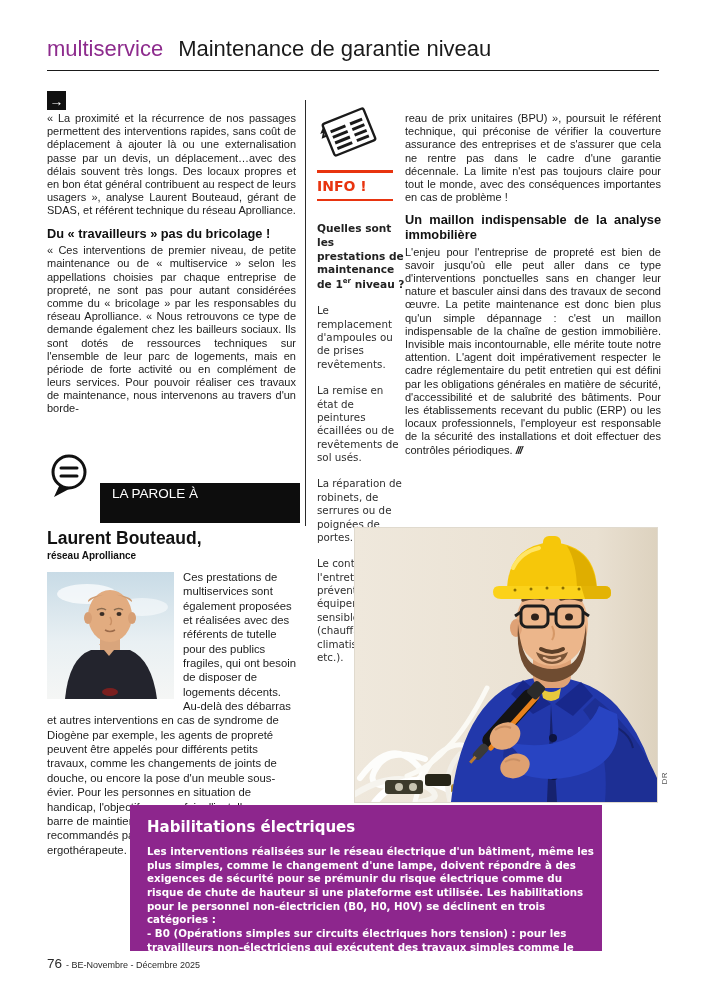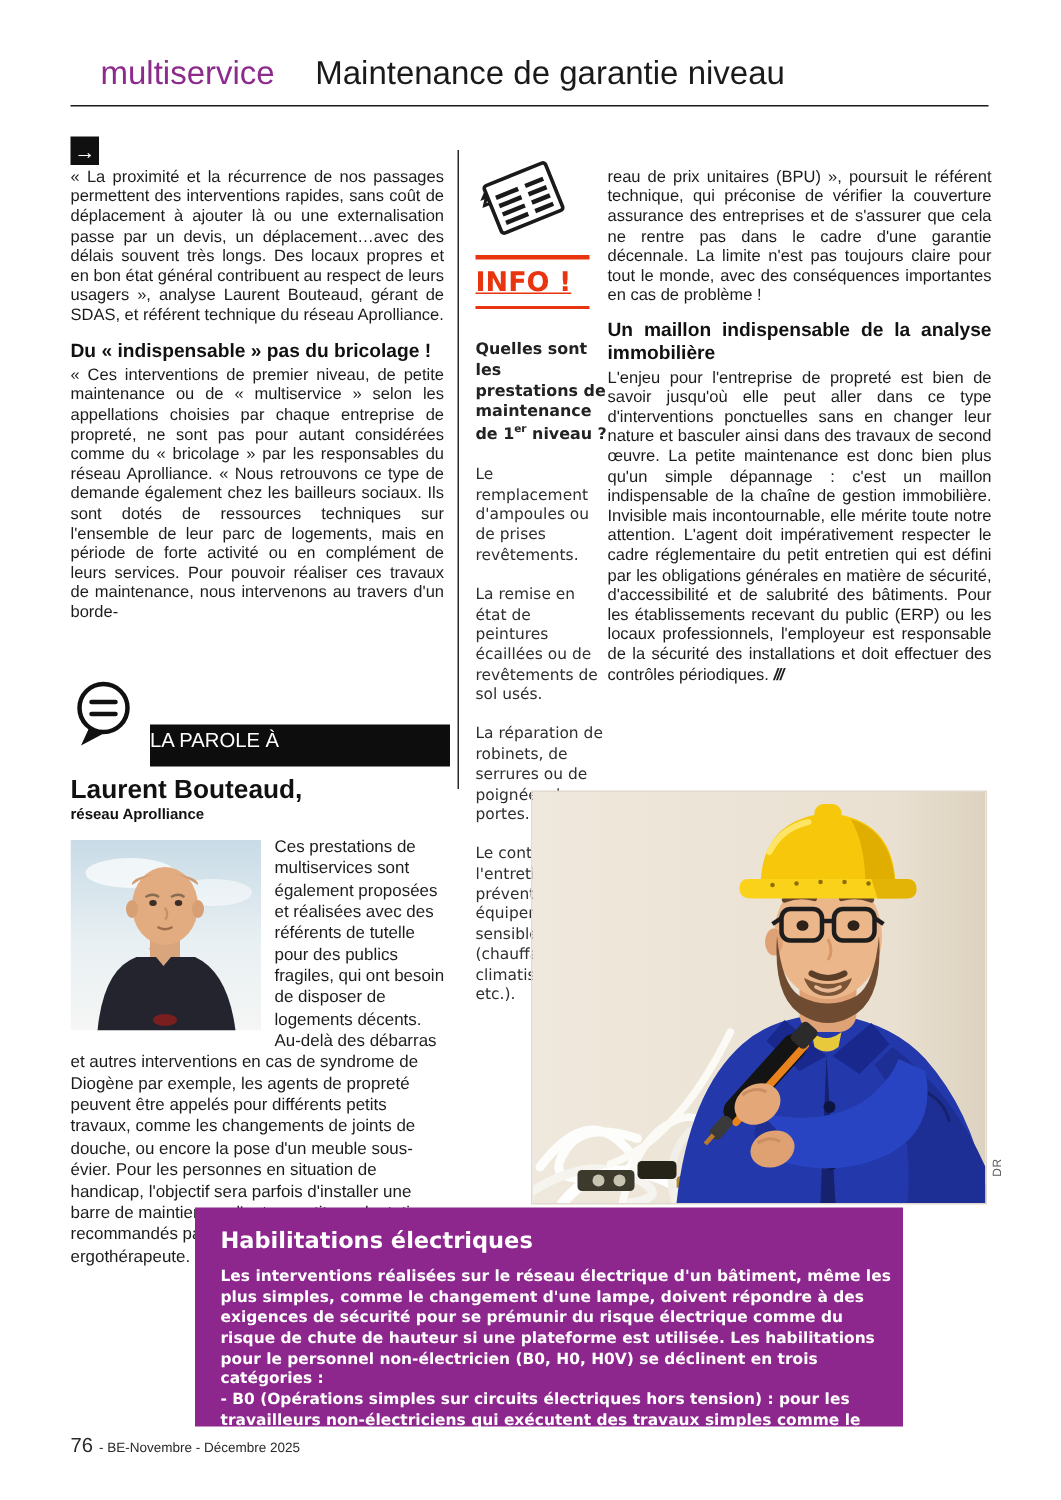--- a/index.html
+++ b/index.html
@@ -1,49 +1,49 @@
 <!DOCTYPE html>
 <html lang="fr"><head>
 <meta charset="utf-8">
 <style>
   html,body{margin:0;padding:0;}
   body{width:707px;height:1000px;position:relative;background:#ffffff;
        font-family:"Liberation Sans",sans-serif;color:#1b1b1b;overflow:hidden;}
   .abs{position:absolute;}
 
   
-  .hdr{left:47px;top:36px;display:flex;gap:27px;align-items:baseline;margin-left:20px;}
+  .hdr{left:47px;top:36px;display:flex;gap:15px;align-items:baseline;}
   .hdr .tag{font-size:22px;color:#8d2b8d;}
   .hdr .title{font-size:22px;color:#1a1a1a;}
   .hdr-rule{left:47px;top:70px;width:612px;height:0;border-top:1.6px solid #1a1a1a;}
   .arrow-box{left:47px;top:91px;width:19px;height:19px;background:#101010;color:#fff;
              display:flex;align-items:center;justify-content:center;font-size:14px;font-weight:bold;}
 
   
   .col{font-size:11px;line-height:1.2;text-align:justify;color:#1c1c1c;}
   .col p{margin:0;}
   .col h2{font-size:12.8px;line-height:1.15;margin:9px 0 3px 0;color:#111;}
   .left-col{left:47px;top:112px;width:249px;}
   .right-col{left:405px;top:112px;width:256px;}
   .end-mark{font-weight:bold;font-style:italic;letter-spacing:-1px;}
 
   
   .vline{left:305px;top:100px;width:1px;height:426px;background:#2b2b2b;}
   .info-col{left:317px;top:103px;width:88px;font-family:"DejaVu Sans",sans-serif;}
   .info-rule{width:76px;height:2.5px;background:#e8340f;margin:5px 0;}
-  .info-label{font-size:18px;font-weight:bold;color:#e8340f;margin:3px 0;text-decoration:underline;}
+  .info-label{font-size:14px;font-weight:bold;color:#e8340f;margin:3px 0;}
   .info-question{font-size:10.6px;font-weight:bold;color:#222;line-height:1.3;margin-top:21px;}
   .info-item{font-size:10.3px;color:#2e2e2e;line-height:1.3;margin-top:13px;}
   sup{font-size:7px;}
 
   
   .parole{left:47px;top:452px;width:253px;}
   .parole-head{display:flex;align-items:flex-start;}
-  .parole-banner{background:#0d0d0d;color:#fff;font-size:13.5px;height:28px;line-height:22px;
-                 flex:1;margin-left:5px;margin-top:31px;}
+  .parole-banner{background:#0d0d0d;color:#fff;font-size:13.5px;height:40px;line-height:22px;
+                 padding-left:12px;flex:1;margin-left:5px;margin-top:31px;}
   .parole-name{font-size:17.5px;font-weight:bold;color:#111;margin-top:5px;}
   .parole-role{font-size:10px;font-weight:bold;color:#111;margin-top:1px;}
   .parole-body{margin-top:9px;font-size:11.3px;line-height:1.27;color:#1c1c1c;}
   .portrait{float:left;width:127px;height:127px;margin:2px 9px 2px 0;}
 
   
   .photo{left:355px;top:528px;width:302px;height:274px;outline:1px solid #e0dace;}
   .credit{left:660px;top:772px;font-size:8px;color:#555;writing-mode:vertical-rl;
           transform:rotate(180deg);letter-spacing:0.5px;}
 
@@ -63,21 +63,21 @@
 
 <div class="abs hdr">
   <span class="tag">multiservice</span>
   <span class="title">Maintenance de garantie niveau</span>
 </div>
 <div class="abs hdr-rule"></div>
 <div class="abs arrow-box">→</div>
 
 <div class="abs col left-col">
   <p>« La proximité  et la récurrence  de nos passages permettent  des interventions  rapides, sans coût de déplacement à ajouter là ou une externalisation  passe par  un  devis,  un  déplacement…avec des délais souvent très longs. Des locaux propres et en bon  état  général  contribuent  au respect de leurs  usagers »,  analyse  Laurent  Bouteaud, gérant  de SDAS, et référent  technique  du  réseau Aprolliance.</p>
-  <h2>Du « indispensable » pas du bricolage !</h2>
+  <h2>Du « travailleurs » pas du bricolage !</h2>
   <p>« Ces interventions  de premier  niveau, de petite maintenance  ou  de « multiservice  »  selon  les appellations  choisies  par  chaque entreprise  de propreté, ne sont  pas pour autant  considérées comme du  « bricolage »  par  les  responsables  du  réseau Aprolliance.  « Nous  retrouvons  ce  type  de  demande également  chez  les bailleurs  sociaux. Ils sont  dotés  de  ressources  techniques  sur  l'ensemble de leur parc de logements, mais  en période de forte  activité  ou en complément  de leurs  services. Pour pouvoir  réaliser  ces travaux  de maintenance, nous intervenons  au travers  d'un  borde-</p>
 </div>
 
 <div class="abs vline"></div>
 <div class="abs info-col">
   <svg width="64" height="58" viewBox="0 0 64 58">
     <g transform="rotate(-22 32 29)">
       <path d="M12 14 l-5 5 42 0 0 -5 z" fill="#fff" stroke="#1a1a1a" stroke-width="2"></path>
       <path d="M10 18 l-4 6 42 0 0 -6 z" fill="#fff" stroke="#1a1a1a" stroke-width="2"></path>
       <rect x="10" y="12" width="44" height="34" rx="2" fill="#fff" stroke="#1a1a1a" stroke-width="2.4"></rect>

